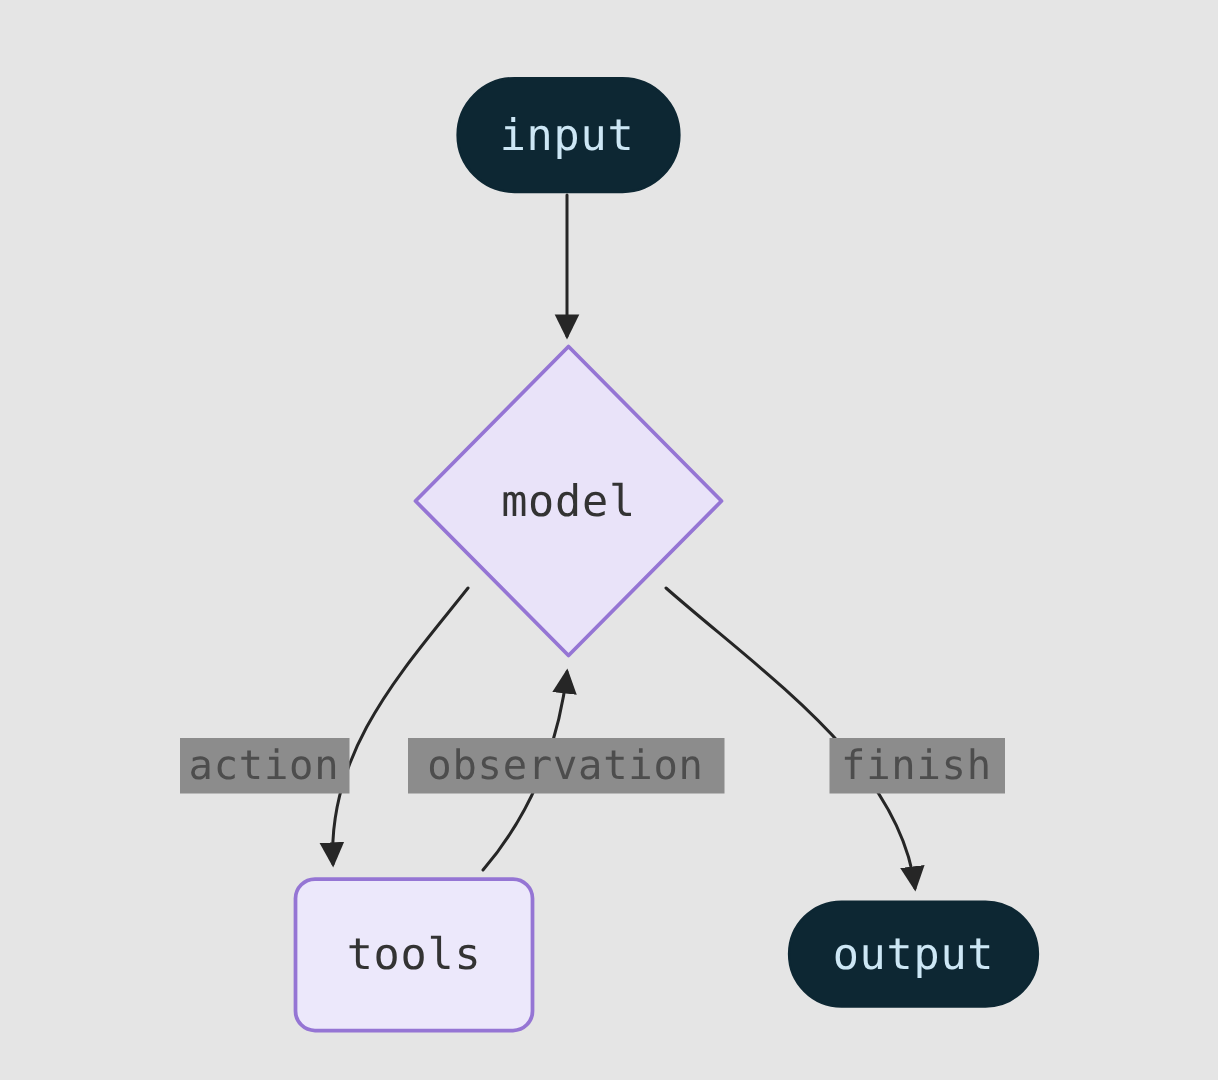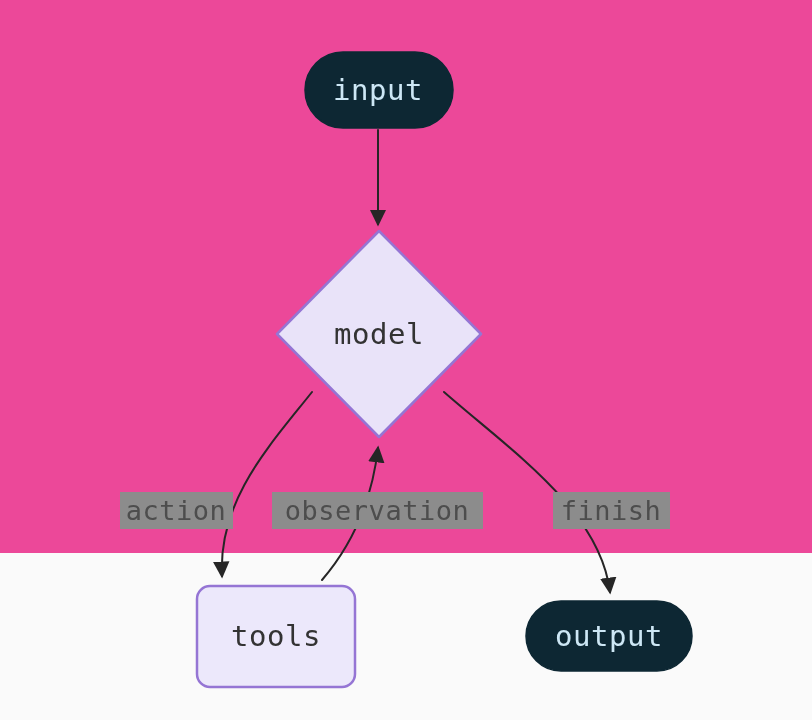--- a/index.html
+++ b/index.html
@@ -10,22 +10,22 @@
   }
   body {
     width: 812px;
     height: 720px;
     overflow: hidden;
     font-family: "DejaVu Sans Mono", monospace;
   }
   #diagram-root {
     position: relative;
     width: 812px;
-    height: 553px;
-    background: #ec4899;
+    height: 720px;
+    background: #e5e5e5;
   }
   #flow-svg {
     position: absolute;
     top: 0;
     left: 0;
     width: 812px;
     height: 720px;
     display: block;
   }
   .node-label-text {

